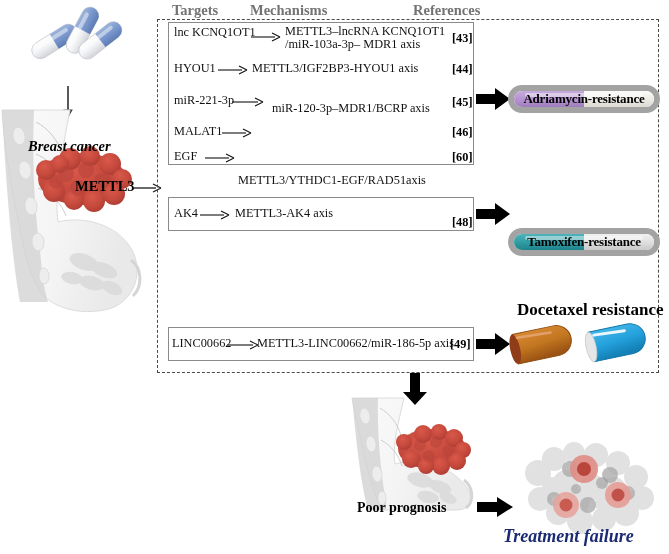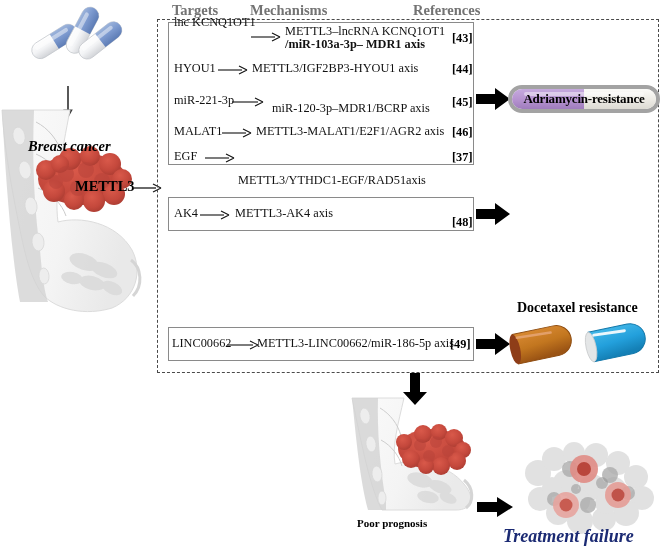--- a/index.html
+++ b/index.html
@@ -64,21 +64,21 @@
     background: #ffffff;
     box-sizing: border-box;
   }
 
   
   .capsule {
     border-radius: 999px;
     box-sizing: border-box;
     overflow: hidden;
     position: relative;
-    border: 4px solid #a3a3a3;
+    border: 6px solid #a3a3a3;
     display: flex;
   }
   .capsule .half-l, .capsule .half-r { height: 100%; }
   .capsule-label {
     position: absolute;
     left: 0; right: 0; top: 0; bottom: 0;
     display: flex;
     align-items: center;
     justify-content: center;
     font-family: "Liberation Serif", serif;
@@ -239,29 +239,29 @@
   </div>
 
   <span class="abs col-header" style="left:172px; top:2px;">Targets</span>
   <span class="abs col-header" style="left:250px; top:2px;">Mechanisms</span>
   <span class="abs col-header" style="left:413px; top:2px;">References</span>
 
   <div class="abs dashed-box" style="left:157px; top:19px; width:500px; height:352px;"></div>
 
   <div class="abs row-box" style="left:168px; top:22px; width:306px; height:143px;"></div>
 
-  <span class="abs cell-text" style="left:174px; top:16px;">lnc KCNQ1OT1</span>
+  <span class="abs cell-text" style="left:174px; top:26px;">lnc KCNQ1OT1</span>
   <div class="abs" style="left:251px; top:30px;">
     <svg width="30" height="14" viewBox="0 0 30 14">
       <line x1="0" y1="7" x2="24" y2="7" stroke="#111" stroke-width="1.1"></line>
       <path d="M29 7 L21 3 M29 7 L21 11" stroke="#111" stroke-width="1.1" fill="none"></path>
     </svg>
   </div>
   <span class="abs cell-text" style="left:285px; top:25px;">METTL3–lncRNA KCNQ1OT1</span>
-  <span class="abs cell-text" style="left:285px; top:38px;font-weight:bold;">/miR-103a-3p– MDR1 axis</span>
+  <span class="abs cell-text" style="left:285px; top:38px;">/miR-103a-3p– MDR1 axis</span>
   <span class="abs ref-text" style="left:452px; top:31px;">[43]</span>
 
   <span class="abs cell-text" style="left:174px; top:62px;">HYOU1</span>
   <div class="abs" style="left:218px; top:63px;">
     <svg width="30" height="14" viewBox="0 0 30 14">
       <line x1="0" y1="7" x2="24" y2="7" stroke="#111" stroke-width="1.1"></line>
       <path d="M29 7 L21 3 M29 7 L21 11" stroke="#111" stroke-width="1.1" fill="none"></path>
     </svg>
   </div>
   <span class="abs cell-text" style="left:252px; top:62px;">METTL3/IGF2BP3-HYOU1 axis</span>
@@ -277,32 +277,31 @@
   <span class="abs cell-text" style="left:272px; top:102px;">miR-120-3p–MDR1/BCRP axis</span>
   <span class="abs ref-text" style="left:452px; top:95px;">[45]</span>
 
   <span class="abs cell-text" style="left:174px; top:125px;">MALAT1</span>
   <div class="abs" style="left:222px; top:126px;">
     <svg width="30" height="14" viewBox="0 0 30 14">
       <line x1="0" y1="7" x2="24" y2="7" stroke="#111" stroke-width="1.1"></line>
       <path d="M29 7 L21 3 M29 7 L21 11" stroke="#111" stroke-width="1.1" fill="none"></path>
     </svg>
   </div>
-  <span class="abs cell-text" style="left:256px; top:125px;">METTL3-MALAT1/E2F1/AGR2 axis</span>
   <span class="abs ref-text" style="left:452px; top:125px;">[46]</span>
 
   <span class="abs cell-text" style="left:174px; top:150px;">EGF</span>
   <div class="abs" style="left:205px; top:151px;">
     <svg width="30" height="14" viewBox="0 0 30 14">
       <line x1="0" y1="7" x2="24" y2="7" stroke="#111" stroke-width="1.1"></line>
       <path d="M29 7 L21 3 M29 7 L21 11" stroke="#111" stroke-width="1.1" fill="none"></path>
     </svg>
   </div>
   <span class="abs cell-text" style="left:238px; top:150px;margin-top:24px;">METTL3/YTHDC1-EGF/RAD51axis</span>
-  <span class="abs ref-text" style="left:452px; top:150px;">[37]</span>
+  <span class="abs ref-text" style="left:452px; top:150px;">[60]</span>
 
   <div class="abs" style="left:476px; top:88px; width:34px; height:22px;">
     <svg width="34" height="22" viewBox="0 0 34 22">
       <path d="M0 6 H19 V0 L34 11 L19 22 V16 H0 Z" fill="#000000"></path>
     </svg>
   </div>
 
   <div class="abs capsule" style="left:508px; top:85px; width:152px; height:28px;">
     <div class="half-l" style="width:50%; background:linear-gradient(180deg,#c6aade 0%,#b592cf 55%,#9f7cbd 100%);"></div>
     <div class="half-r" style="width:50%; background:linear-gradient(180deg,#fbfbf8 0%,#eceae4 55%,#dcdad3 100%);"></div>
@@ -321,40 +320,46 @@
   </div>
   <span class="abs cell-text" style="left:235px; top:207px;">METTL3-AK4 axis</span>
   <span class="abs ref-text" style="left:452px; top:215px;">[48]</span>
 
   <div class="abs" style="left:476px; top:203px; width:34px; height:22px;">
     <svg width="34" height="22" viewBox="0 0 34 22">
       <path d="M0 6 H19 V0 L34 11 L19 22 V16 H0 Z" fill="#000000"></path>
     </svg>
   </div>
 
+  <div class="abs capsule" style="left:508px; top:200px; width:152px; height:28px;">
+    <div class="half-l" style="width:50%; background:linear-gradient(180deg,#4fb4ba 0%,#2e9ba3 55%,#1f848c 100%);"></div>
+    <div class="half-r" style="width:50%; background:linear-gradient(180deg,#f0f0f0 0%,#dedede 55%,#c9c9c9 100%);"></div>
+    <span class="cap-gloss"></span>
+    <span class="capsule-label">Tamoxifen-resistance</span>
+  </div>
 
   <div class="abs row-box" style="left:168px; top:327px; width:306px; height:34px;"></div>
 
   <span class="abs cell-text" style="left:172px; top:337px;">LINC00662</span>
   <div class="abs" style="left:227px; top:338px;">
     <svg width="32" height="14" viewBox="0 0 32 14">
       <line x1="0" y1="7" x2="26" y2="7" stroke="#111" stroke-width="1.1"></line>
       <path d="M31 7 L23 3 M31 7 L23 11" stroke="#111" stroke-width="1.1" fill="none"></path>
     </svg>
   </div>
   <span class="abs cell-text" style="left:257px; top:337px;text-align:right;">METTL3-LINC00662/miR-186-5p axis</span>
   <span class="abs ref-text" style="left:450px; top:337px;">[49]</span>
 
   <div class="abs" style="left:476px; top:333px; width:34px; height:22px;">
     <svg width="34" height="22" viewBox="0 0 34 22">
       <path d="M0 6 H19 V0 L34 11 L19 22 V16 H0 Z" fill="#000000"></path>
     </svg>
   </div>
 
-  <span class="abs black-bold" style="left:517px; top:300px; font-size:14px;">Docetaxel resistance</span>
+  <span class="abs black-bold" style="left:517px; top:300px; font-size:17px;">Docetaxel resistance</span>
 
   <div class="abs" style="left:505px; top:318px; width:150px; height:54px;">
     <svg width="150" height="54" viewBox="0 0 150 54">
       <defs>
         <linearGradient id="orangeG" x1="0" y1="0" x2="0.2" y2="1">
           <stop offset="0%" stop-color="#d98a33"></stop>
           <stop offset="55%" stop-color="#c2761f"></stop>
           <stop offset="100%" stop-color="#9b5414"></stop>
         </linearGradient>
         <linearGradient id="blueG" x1="0" y1="0" x2="0.2" y2="1">
@@ -439,21 +444,21 @@
       </g>
       <g fill="#b8433a" opacity="0.5">
         <circle cx="28" cy="20" r="6"></circle>
           <circle cx="44" cy="17" r="6"></circle>
         <circle cx="56" cy="26" r="6"></circle>
           <circle cx="37" cy="31" r="6"></circle>
       </g>
     </svg>
   </div>
 
-  <span class="abs black-bold" style="left:357px; top:517px; font-size:11px;">Poor prognosis</span>
+  <span class="abs black-bold" style="left:357px; top:500px; font-size:14px;">Poor prognosis</span>
 
   <div class="abs" style="left:477px; top:497px; width:36px; height:20px;">
     <svg width="36" height="20" viewBox="0 0 36 20">
       <path d="M0 5 H20 V0 L36 10 L20 20 V15 H0 Z" fill="#000000"></path>
     </svg>
   </div>
 
   <div class="abs" style="left:518px; top:443px; width:140px; height:86px;">
     <svg width="140" height="86" viewBox="0 0 140 86">
       <g opacity="0.55" fill="#c9c9c9">

